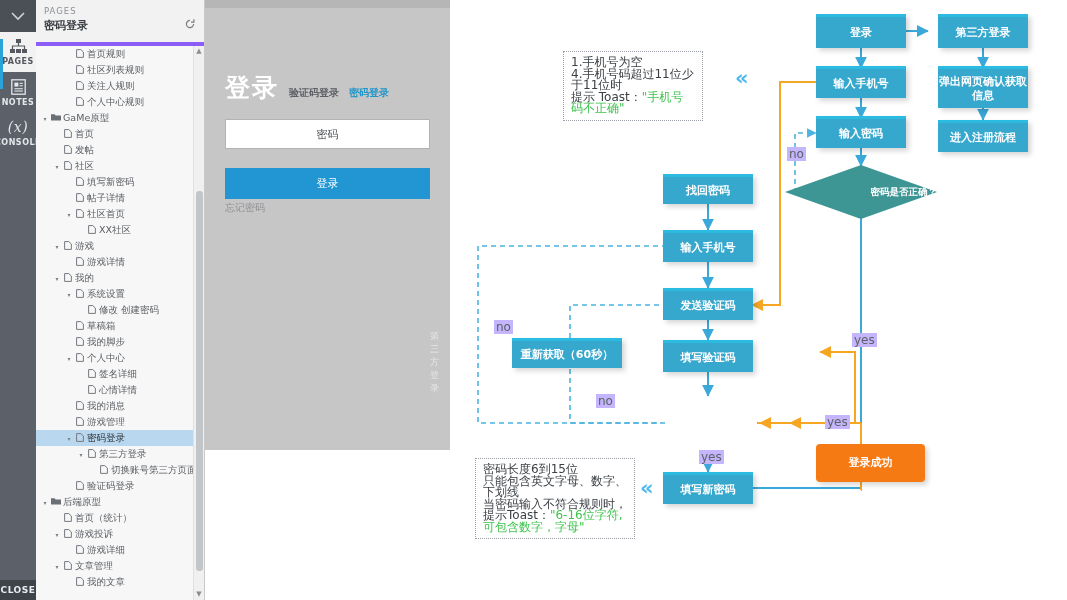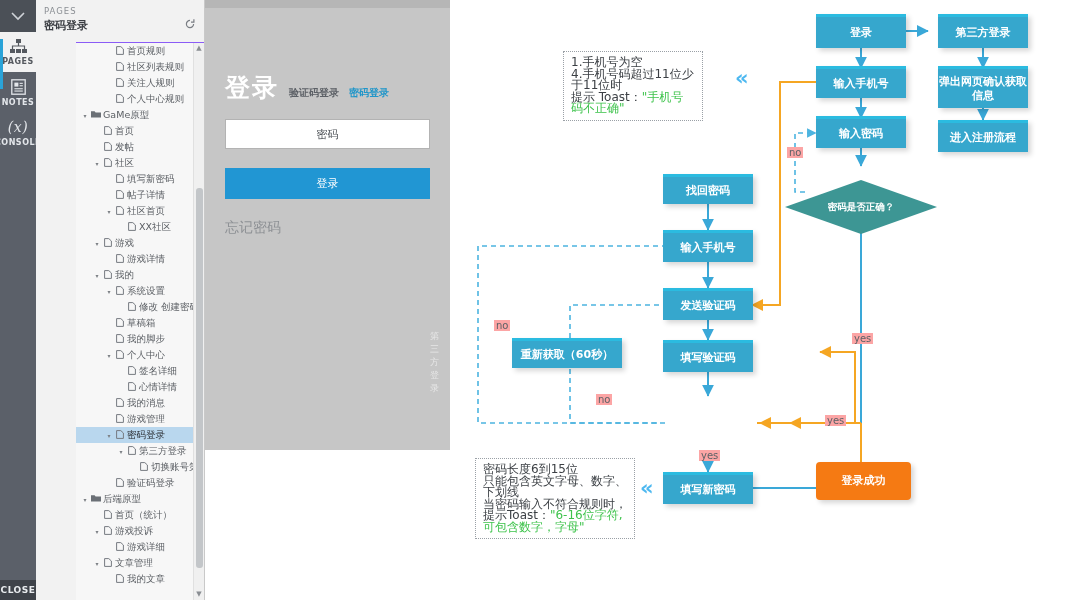--- a/index.html
+++ b/index.html
@@ -45,21 +45,21 @@
     position: absolute; left: 36px; top: 0; width: 169px; height: 600px;
     background: #f2f2f2; border-right: 1px solid #c9c9c9;
   }
   .panel-head { padding: 6px 8px 4px 8px; background: #f2f2f2; }
   .panel-kicker { font-size: 8.5px; color: #8b8f94; letter-spacing: 1px; }
   .panel-titlerow { display: flex; align-items: center; justify-content: space-between; margin-top: 2px; }
   .panel-title { font-size: 11px; color: #3a3d42; font-weight: bold; }
   .panel-refresh { font-size: 11px; color: #7a7e84; }
   .tree {
     position: absolute; top: 42px; left: 0; right: 0; bottom: 0;
-    background: #f7f7f7; overflow: hidden; border-top: 1px solid #8b5cf6; margin-left: 40px;
+    background: #f7f7f7; overflow: hidden; border-top: 4px solid #8b5cf6;
   }
   .tree-scroll { position: absolute; top: 0; left: 0; right: 11px; bottom: 0; }
   .node {
     height: 16px; display: flex; align-items: center; font-size: 9.5px;
     color: #5a5e63; white-space: nowrap;
   }
   .node.sel { background: #b9d7ee; color: #2b2e33; }
   .node .tw { width: 10px; text-align: center; font-size: 6px; color: #7d8186; flex: 0 0 10px; }
   .node .ic { width: 11px; flex: 0 0 11px; text-align: center; font-size: 9px; color: #767a80; }
   .node .lb { padding-left: 2px; }
@@ -88,21 +88,21 @@
   .mock-field {
     margin-top: 15px; height: 30px; background: #fff; border: 1px solid #b3b3b3;
     display: flex; align-items: center; justify-content: center;
     font-size: 11px; color: #4d5156;
   }
   .mock-btn {
     margin-top: 19px; height: 31px; background: #2196d3;
     display: flex; align-items: center; justify-content: center;
     color: #fff; font-size: 11px;
   }
-  .mock-forgot { margin-top: 20px; font-size: 14px; color: #8e9195; }
+  .mock-forgot { margin-top: 2px; font-size: 10px; color: #8e9195; }
   .mock-third {
     position: absolute; left: 225px; top: 330px; display: flex; align-items: center; gap: 17px;
   }
   .mock-third-label { font-size: 9px; color: #e6e6e6; }
   .third-ic { color: #ffffff; }
 
   
   .flow { position: absolute; left: 450px; top: 0; width: 617px; height: 600px; background: #fff; }
   .flow svg { position: absolute; left: 0; top: 0; }
 
@@ -125,21 +125,21 @@
   }
   .fdia .dtext { position: relative; z-index: 2; }
 
   .note {
     position: absolute; border: 1px dotted #9aa0a6; background: #fff;
     padding: 5px 7px; font-size: 12px; line-height: 11.5px; color: #3c4045;
   }
   .note .hl { color: #3ec34c; }
   .chev { position: absolute; color: #4db8f0; font-size: 21px; font-weight: bold; line-height: 1; }
   .edge-label {
-    position: absolute; font-size: 10px; color: #5c6166; background: #fca5a5;
+    position: absolute; font-size: 12px; color: #5c6166; background: #c4b5fd;
     padding: 0 2px;
   }
 </style>
 </head>
 <body>
 
 <div id="app">
 
   <div class="rail">
     <div class="rail-top">
@@ -599,34 +599,34 @@
       </g>
     </svg>
 
     <div class="fbox" style="left:366px;top:14px;width:90px;height:34px;">登录</div>
     <div class="fbox" style="left:488px;top:14px;width:90px;height:34px;">第三方登录</div>
     <div class="fbox" style="left:366px;top:66px;width:90px;height:32px;">输入手机号</div>
     <div class="fbox" style="left:488px;top:66px;width:90px;height:42px;">弹出网页确认获取信息</div>
     <div class="fbox" style="left:366px;top:116px;width:90px;height:32px;">输入密码</div>
     <div class="fbox" style="left:488px;top:120px;width:90px;height:32px;">进入注册流程</div>
 
-    <div class="fdia" style="left:335px;top:180px;width:152px;height:54px;">
+    <div class="fdia" style="left:335px;top:165px;width:152px;height:54px;justify-content:flex-end;">
       <span class="dshape"></span>
       <span class="dtext">密码是否正确？</span>
     </div>
 
     <div class="fbox" style="left:213px;top:174px;width:90px;height:30px;">找回密码</div>
     <div class="fbox" style="left:213px;top:230px;width:90px;height:32px;">输入手机号</div>
     <div class="fbox" style="left:213px;top:288px;width:90px;height:32px;">发送验证码</div>
     <div class="fbox" style="left:62px;top:338px;width:110px;height:30px;">重新获取（60秒）</div>
     <div class="fbox" style="left:213px;top:340px;width:90px;height:32px;">填写验证码</div>
 
 
     <div class="fbox" style="left:213px;top:472px;width:90px;height:32px;">填写新密码</div>
-    <div class="fbox orange" style="left:366px;top:462px;width:95px;height:38px;">登录成功</div>
+    <div class="fbox orange" style="left:366px;top:444px;width:109px;height:38px;">登录成功</div>
 
     <div class="edge-label" style="left:337px;top:147px;">no</div>
     <div class="edge-label" style="left:44px;top:320px;">no</div>
     <div class="edge-label" style="left:146px;top:394px;">no</div>
     <div class="edge-label" style="left:402px;top:333px;">yes</div>
     <div class="edge-label" style="left:375px;top:415px;">yes</div>
     <div class="edge-label" style="left:249px;top:450px;">yes</div>
 
     <div class="note" style="left:113px;top:51px;width:140px;">
       <div>1.手机号为空</div>

